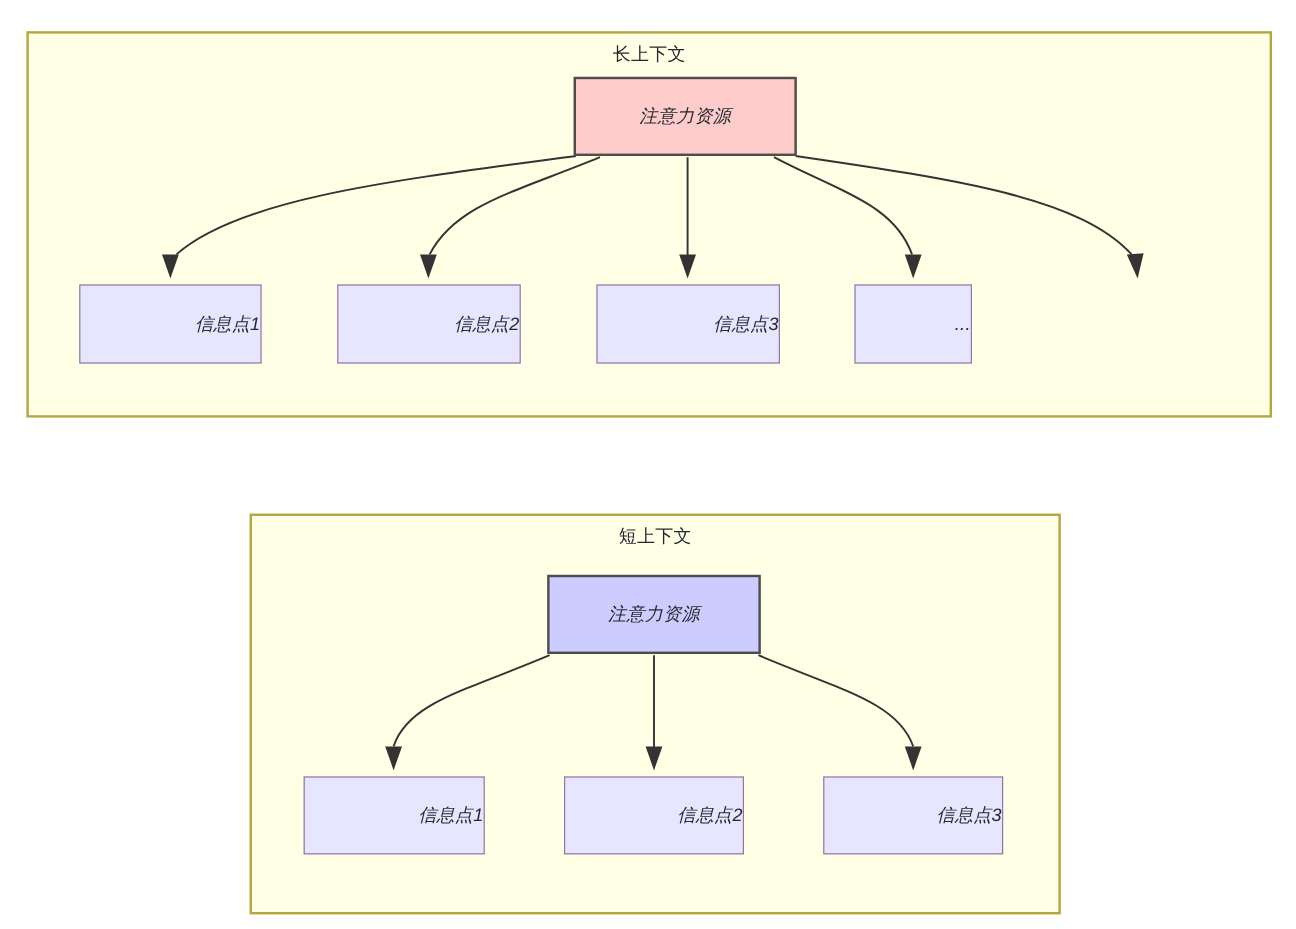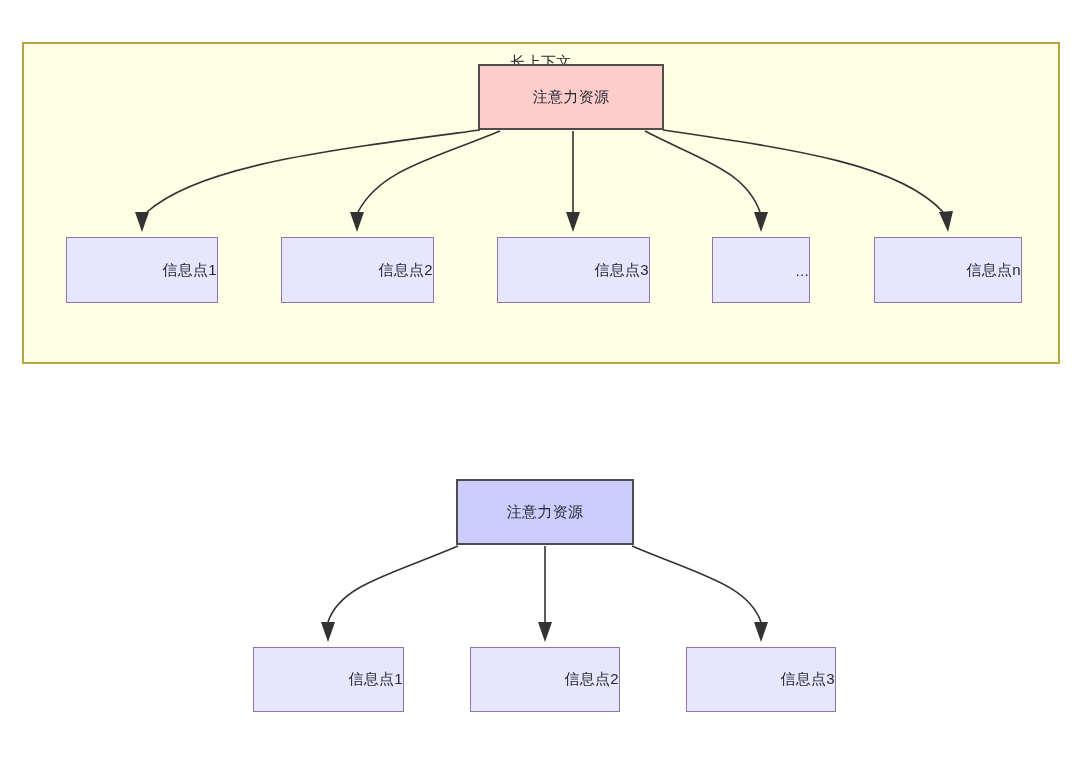--- a/index.html
+++ b/index.html
@@ -24,21 +24,20 @@
     position: absolute;
     background: #ffffe6;
     border: 2px solid #b5a642;
     box-sizing: border-box;
   }
   #group-long {
     left: 22px;
     top: 26px;
     width: 1038px;
     height: 322px;
-    margin-top: 16px;
   }
   #group-short {
     left: 208px;
     top: 428px;
     width: 676px;
     height: 334px;
   }
   .group-title {
     position: absolute;
     left: 0;
@@ -53,20 +52,21 @@
   .node {
     position: absolute;
     box-sizing: border-box;
     display: flex;
     align-items: center;
     justify-content: center;
     font-size: 15px;
     color: #24292f;
     letter-spacing: 0.3px;
     text-align: center;
+    font-style: italic;
   }
   .node-attention-pink {
     background: #ffcccc;
     border: 2px solid #4d4d4d;
   }
   .node-attention-blue {
     background: #ccccff;
     border: 2px solid #4d4d4d;
   }
   .node-info {
@@ -142,24 +142,24 @@
   </div>
 
   <div class="node node-info" style="left:497px; top:237px; width:153px; height:66px;">
     <span>信息点3</span>
   </div>
 
   <div class="node node-info" style="left:712px; top:237px; width:98px; height:66px;">
     <span>...</span>
   </div>
 
-  <div class="node node-info" style="left:874px; top:237px; width:148px; height:66px;">
-    <span>信息点n</span>
+
+  <div class="group-box" id="group-short">
+    <div class="group-title">短上下文</div>
   </div>
-
 
   <svg class="edge-layer" viewBox="0 0 1080 774" xmlns="http://www.w3.org/2000/svg">
 
     <g>
       <path class="edge-path" d="M 458,546 C 390,575 340,585 328,622"></path>
       <polygon class="arrow-head" points="328,642 321,622 335,622"></polygon>
     </g>
     <g>
       <path class="edge-path" d="M 545,546 L 545,624"></path>
       <polygon class="arrow-head" points="545,642 538,622 552,622"></polygon>

